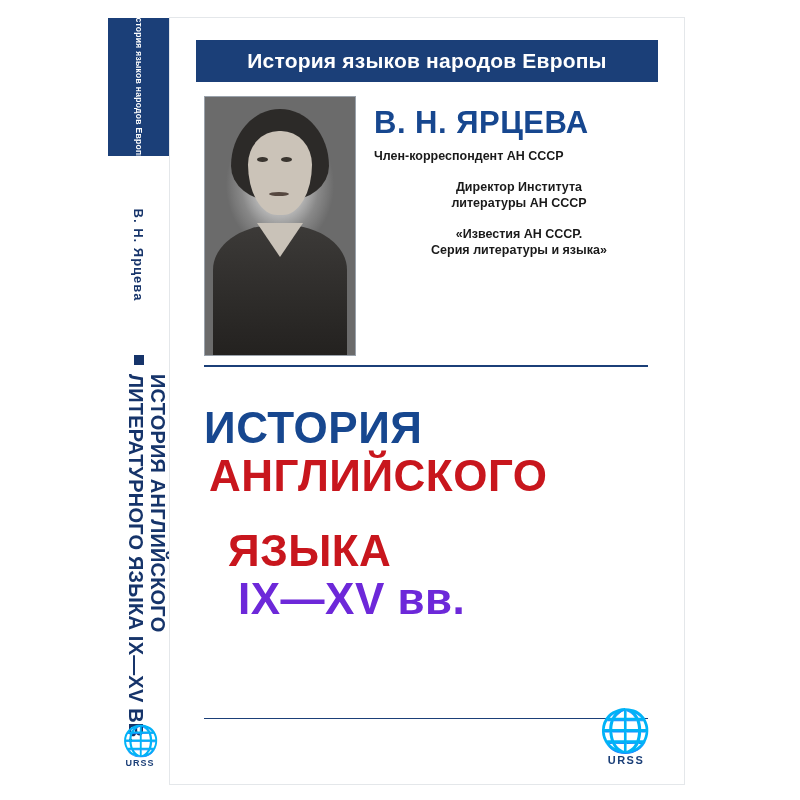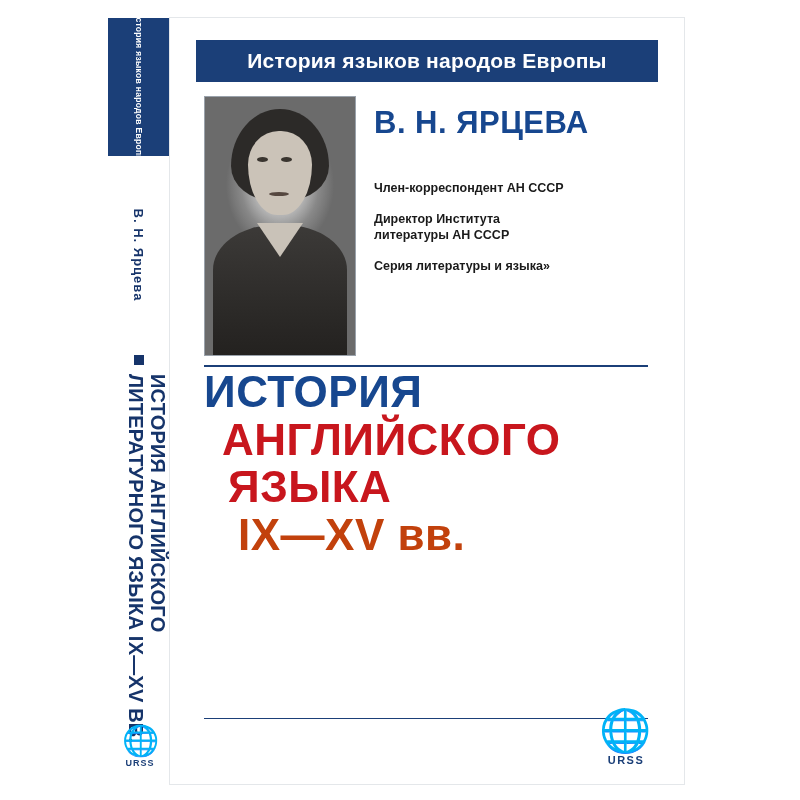--- a/index.html
+++ b/index.html
@@ -226,59 +226,59 @@
   }
   .author-name {
     color: #17478f;
     font-size: 31px;
     font-weight: bold;
     letter-spacing: 0.5px;
     line-height: 1.1;
     white-space: nowrap;
   }
   .credits {
-    margin-top: 40px;
+    margin-top: 8px;
   }
   .credit {
     color: #1a1a1a;
     font-size: 12.5px;
     font-weight: bold;
     line-height: 1.32;
     margin-bottom: 14px;
   }
-  .credit .sub { display: block; }
+  .credit .sub { display: block; text-align: center; }
 
   .rule {
     position: absolute;
     left: 34px;
     width: 444px;
     height: 2px;
     background: #1b3f78;
   }
   .rule-top { top: 347px; }
   .rule-bottom { top: 700px; height: 1px; background: #1b3f78; }
 
   .title-block {
     position: absolute;
     left: 34px;
-    top: 350px;
+    top: 386px;
     width: 452px;
   }
   .title-line {
     font-size: 44px;
     font-weight: bold;
     line-height: 1.08;
     letter-spacing: 0.5px;
     white-space: nowrap;
   }
   .t-blue { color: #17478f; }
   .t-red  { color: #c8161d; }
-  .t-dark { color: #c2410c; }
-  .title-line.indent1 { margin-left: 18px; }
-  .title-line.indent2 { margin-left: 24px; }
+  .t-dark { color: #6d28d9; }
+  .title-line.indent1 { margin-left: 5px; }
+  .title-line.indent2 { margin-left: 24px; margin-top: 28px; }
   .title-line.indent3 { margin-left: 34px; }
 
   .front-logo {
     position: absolute;
     right: 28px;
     bottom: 18px;
     width: 60px;
     text-align: center;
     color: #1b3f78;
   }
@@ -333,20 +333,21 @@
 
     <div class="author-block">
       <div class="author-name">В. Н. ЯРЦЕВА</div>
       <div class="credits">
         <div class="credit">Член-корреспондент АН СССР</div>
         <div class="credit">
           <span class="sub">Директор Института</span>
           <span class="sub">литературы АН СССР</span>
         </div>
         <div class="credit">
+          <span class="sub">«Известия АН СССР.</span>
           <span class="sub">Серия литературы и языка»</span>
         </div>
       </div>
     </div>
 
     <div class="rule rule-top"></div>
 
     <div class="title-block">
       <div class="title-line t-blue">ИСТОРИЯ</div>
       <div class="title-line t-red indent1">АНГЛИЙСКОГО</div>

